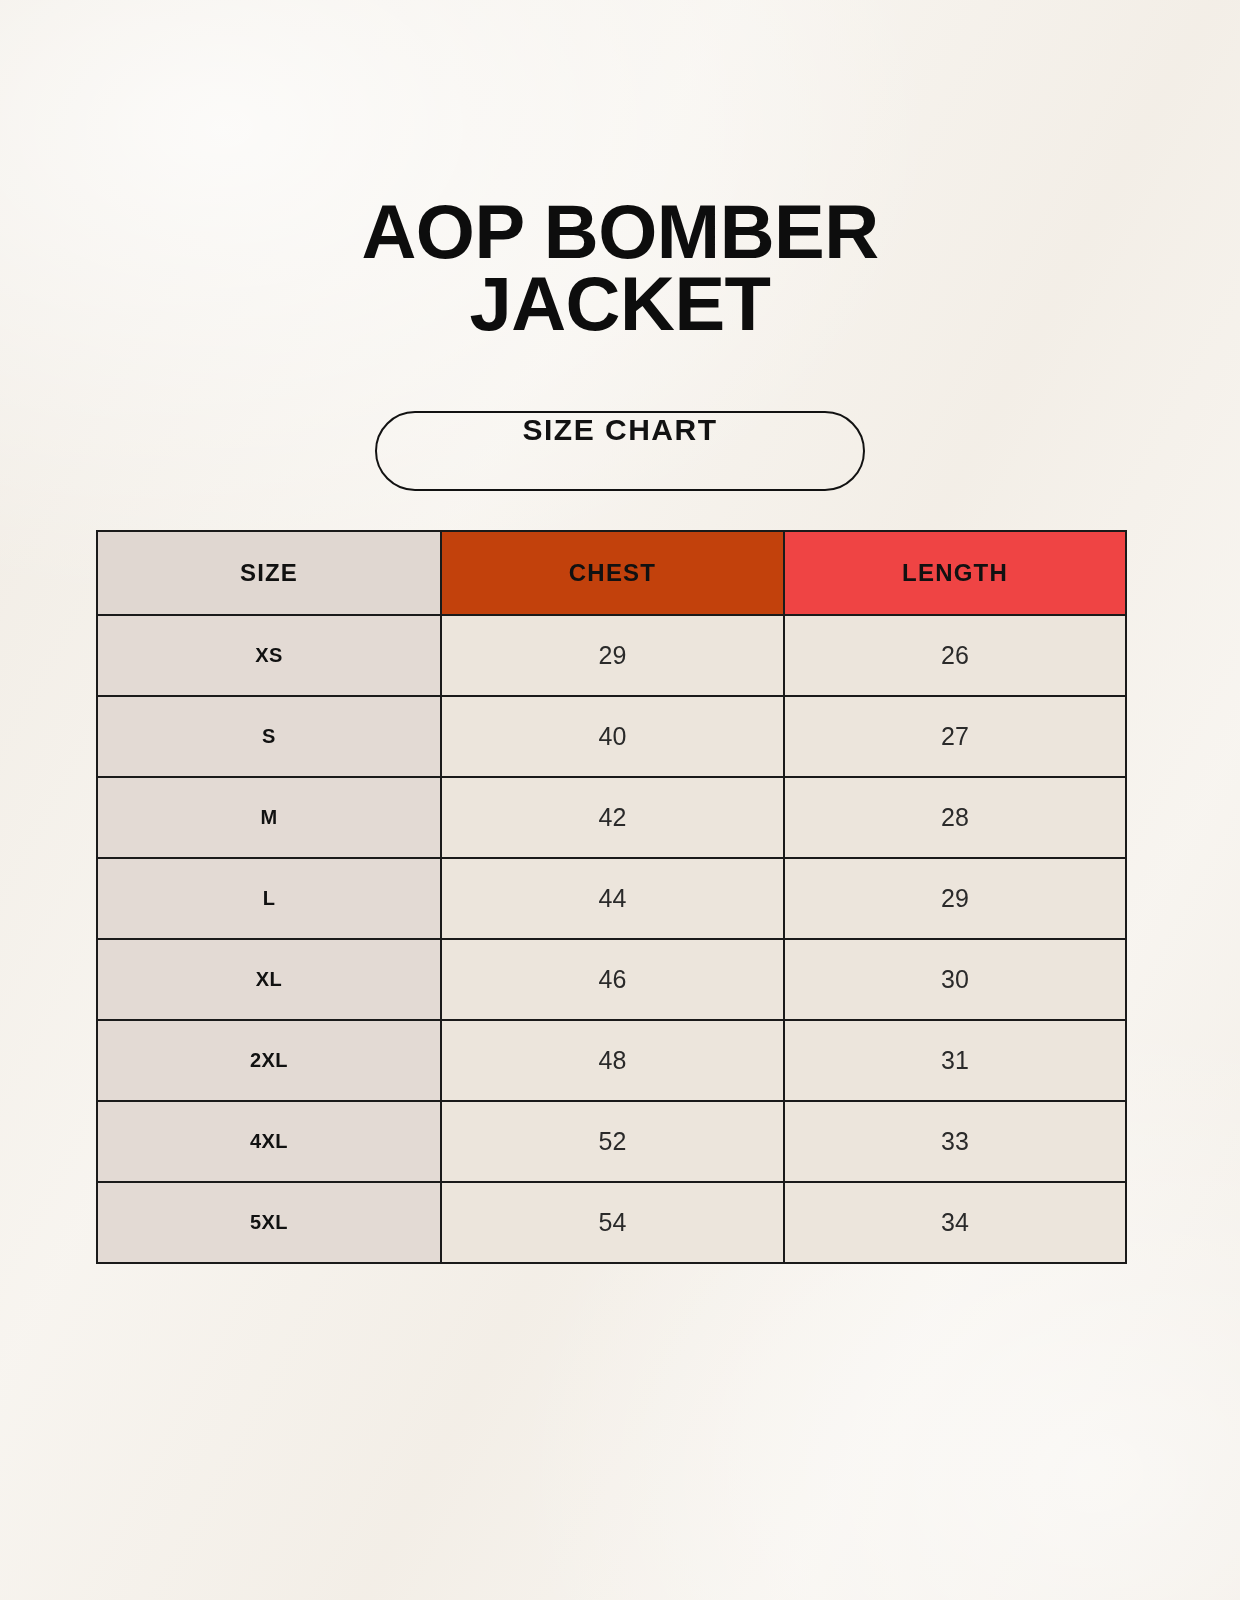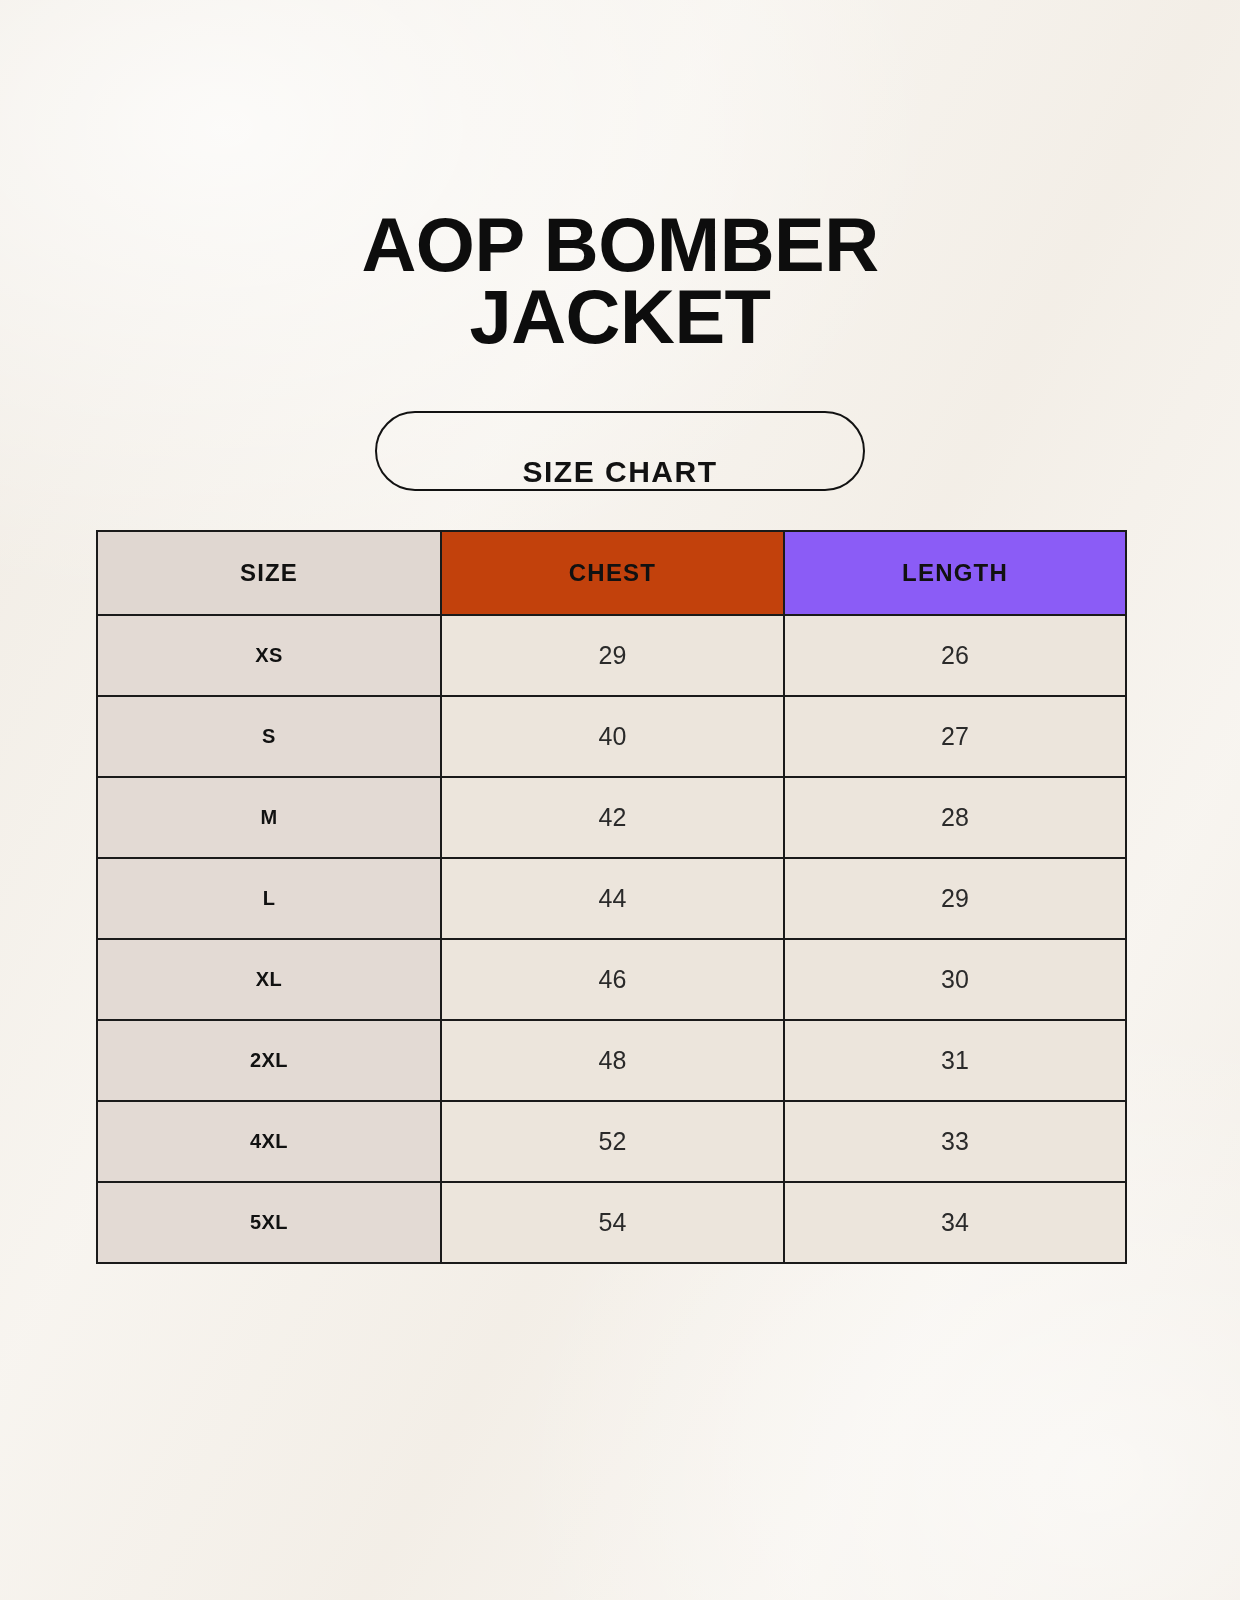--- a/index.html
+++ b/index.html
@@ -37,39 +37,39 @@
     top: 196px;
     left: 0;
     width: 1240px;
     text-align: center;
   }
   .title {
     font-size: 76px;
     font-weight: bold;
     letter-spacing: -0.5px;
     line-height: 0.95;
-    margin: 13px;
+    margin: 0;
     color: #0d0d0d;
   }
 
   .pill-wrap {
     position: absolute;
     top: 411px;
     left: 0;
     width: 1240px;
     display: flex;
     justify-content: center;
   }
   .pill {
     border: 2px solid #121212;
     border-radius: 48px;
     width: 490px;
     height: 80px;
     display: flex;
-    align-items: flex-end;
+    align-items: flex-start;
     justify-content: center;
     background: transparent;
     box-sizing: border-box;
   }
   .pill span {
     font-size: 30px;
     font-weight: bold;
     letter-spacing: 1.5px;
     color: #121212;
   }
@@ -89,21 +89,21 @@
     box-sizing: border-box;
   }
   thead th {
     height: 84px;
     font-size: 24px;
     font-weight: bold;
     letter-spacing: 1.2px;
   }
   th.h-size { background: #e0d7d1; width: 344px; }
   th.h-chest { background: #c2410c; width: 343px; }
-  th.h-length { background: #8b5cf6; width: 342px; }
+  th.h-length { background: #ef4444; width: 342px; }
 
   tbody tr td {
     height: 81px;
   }
   td.c-size {
     background: #e3dad4;
     font-size: 20px;
     font-weight: bold;
     letter-spacing: 0.5px;
   }

